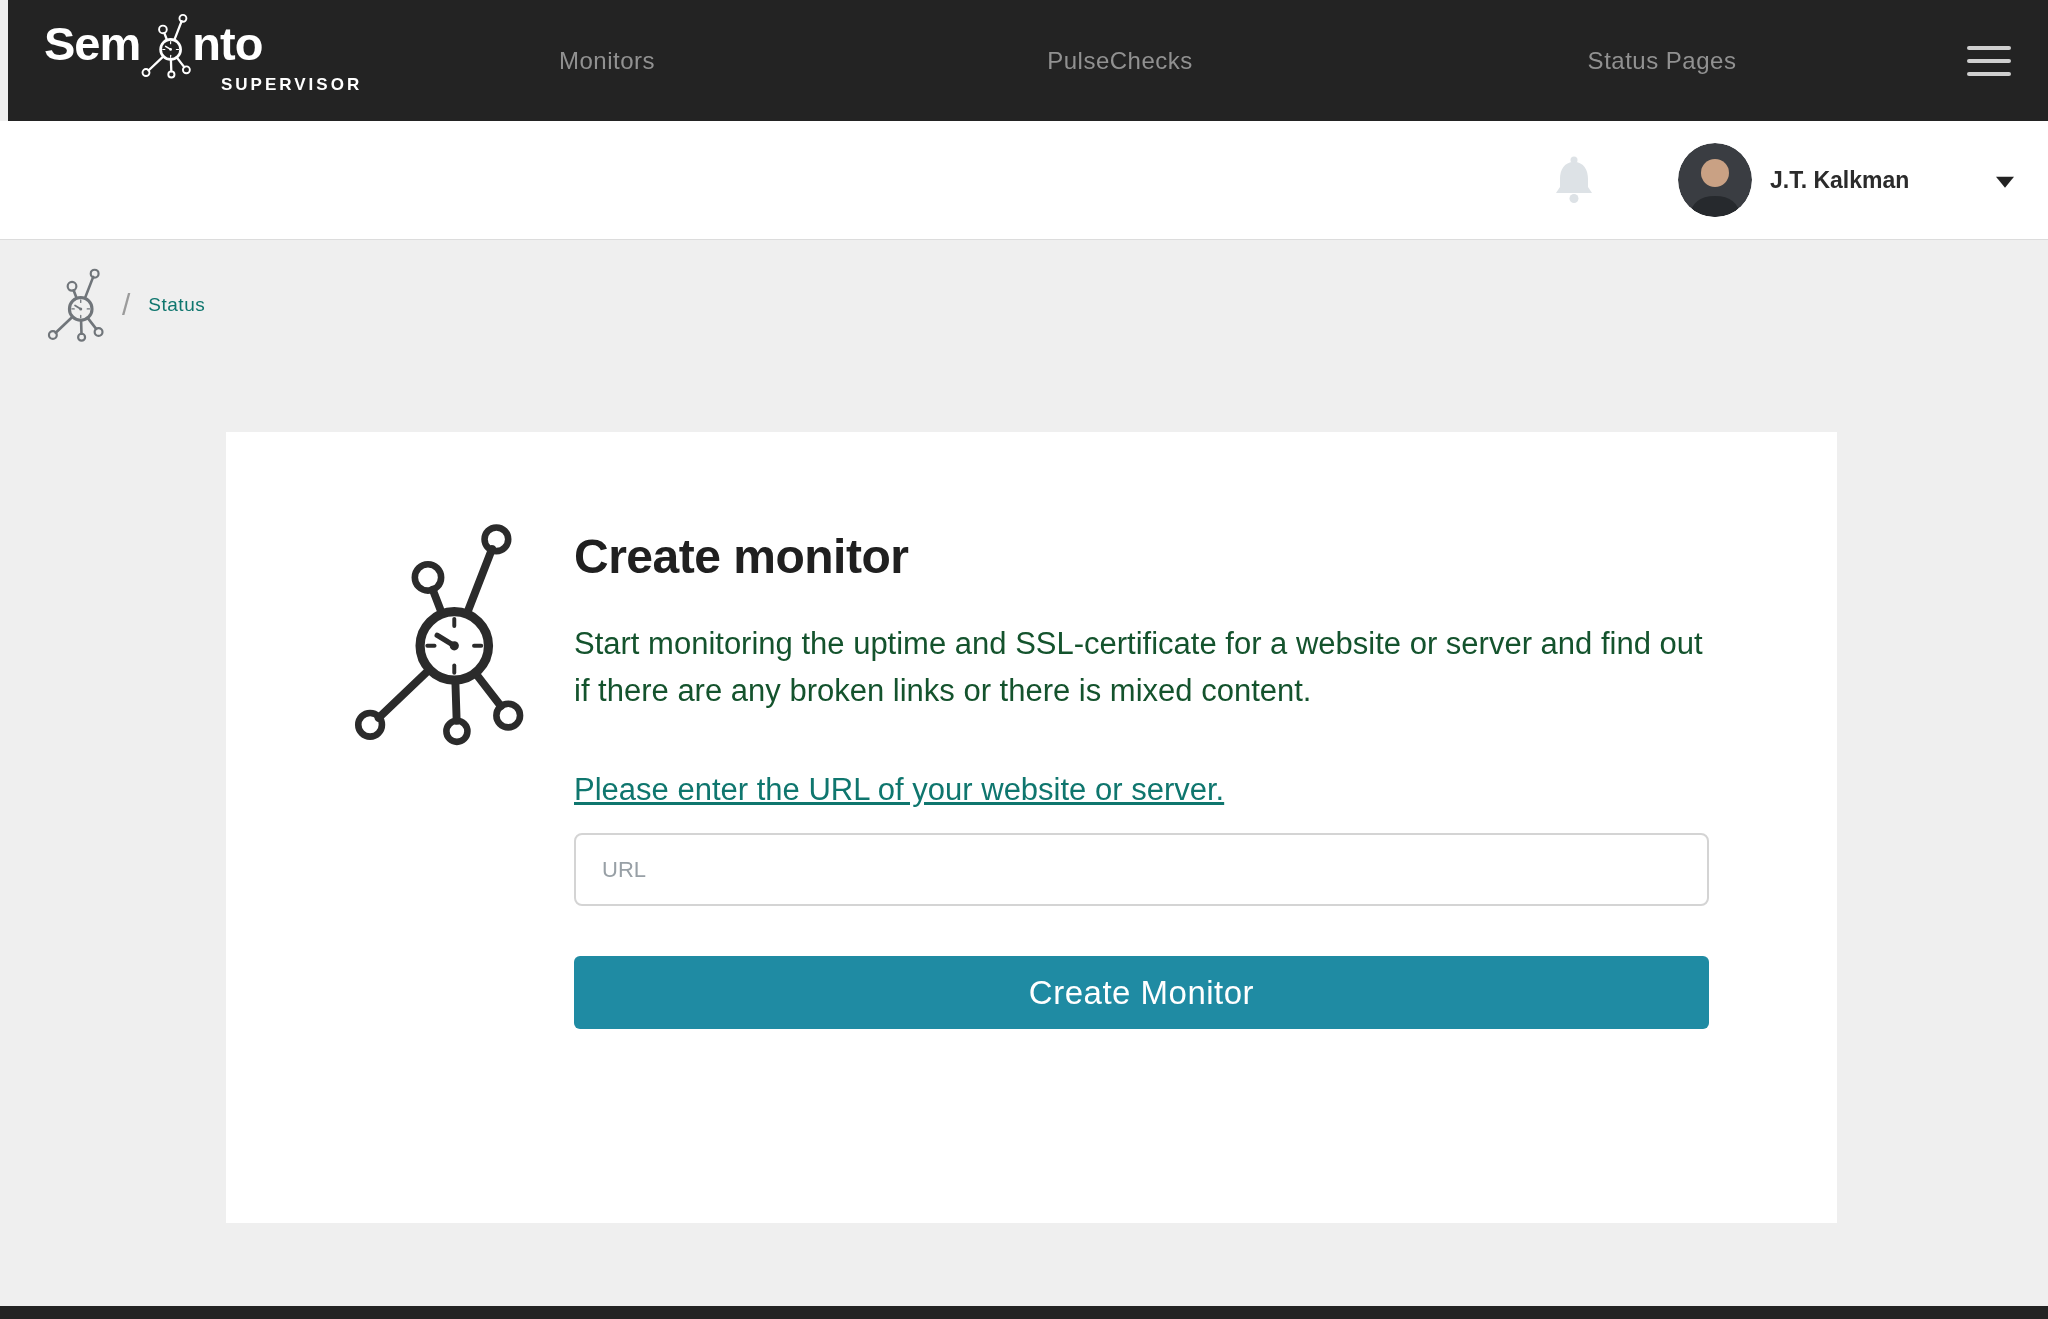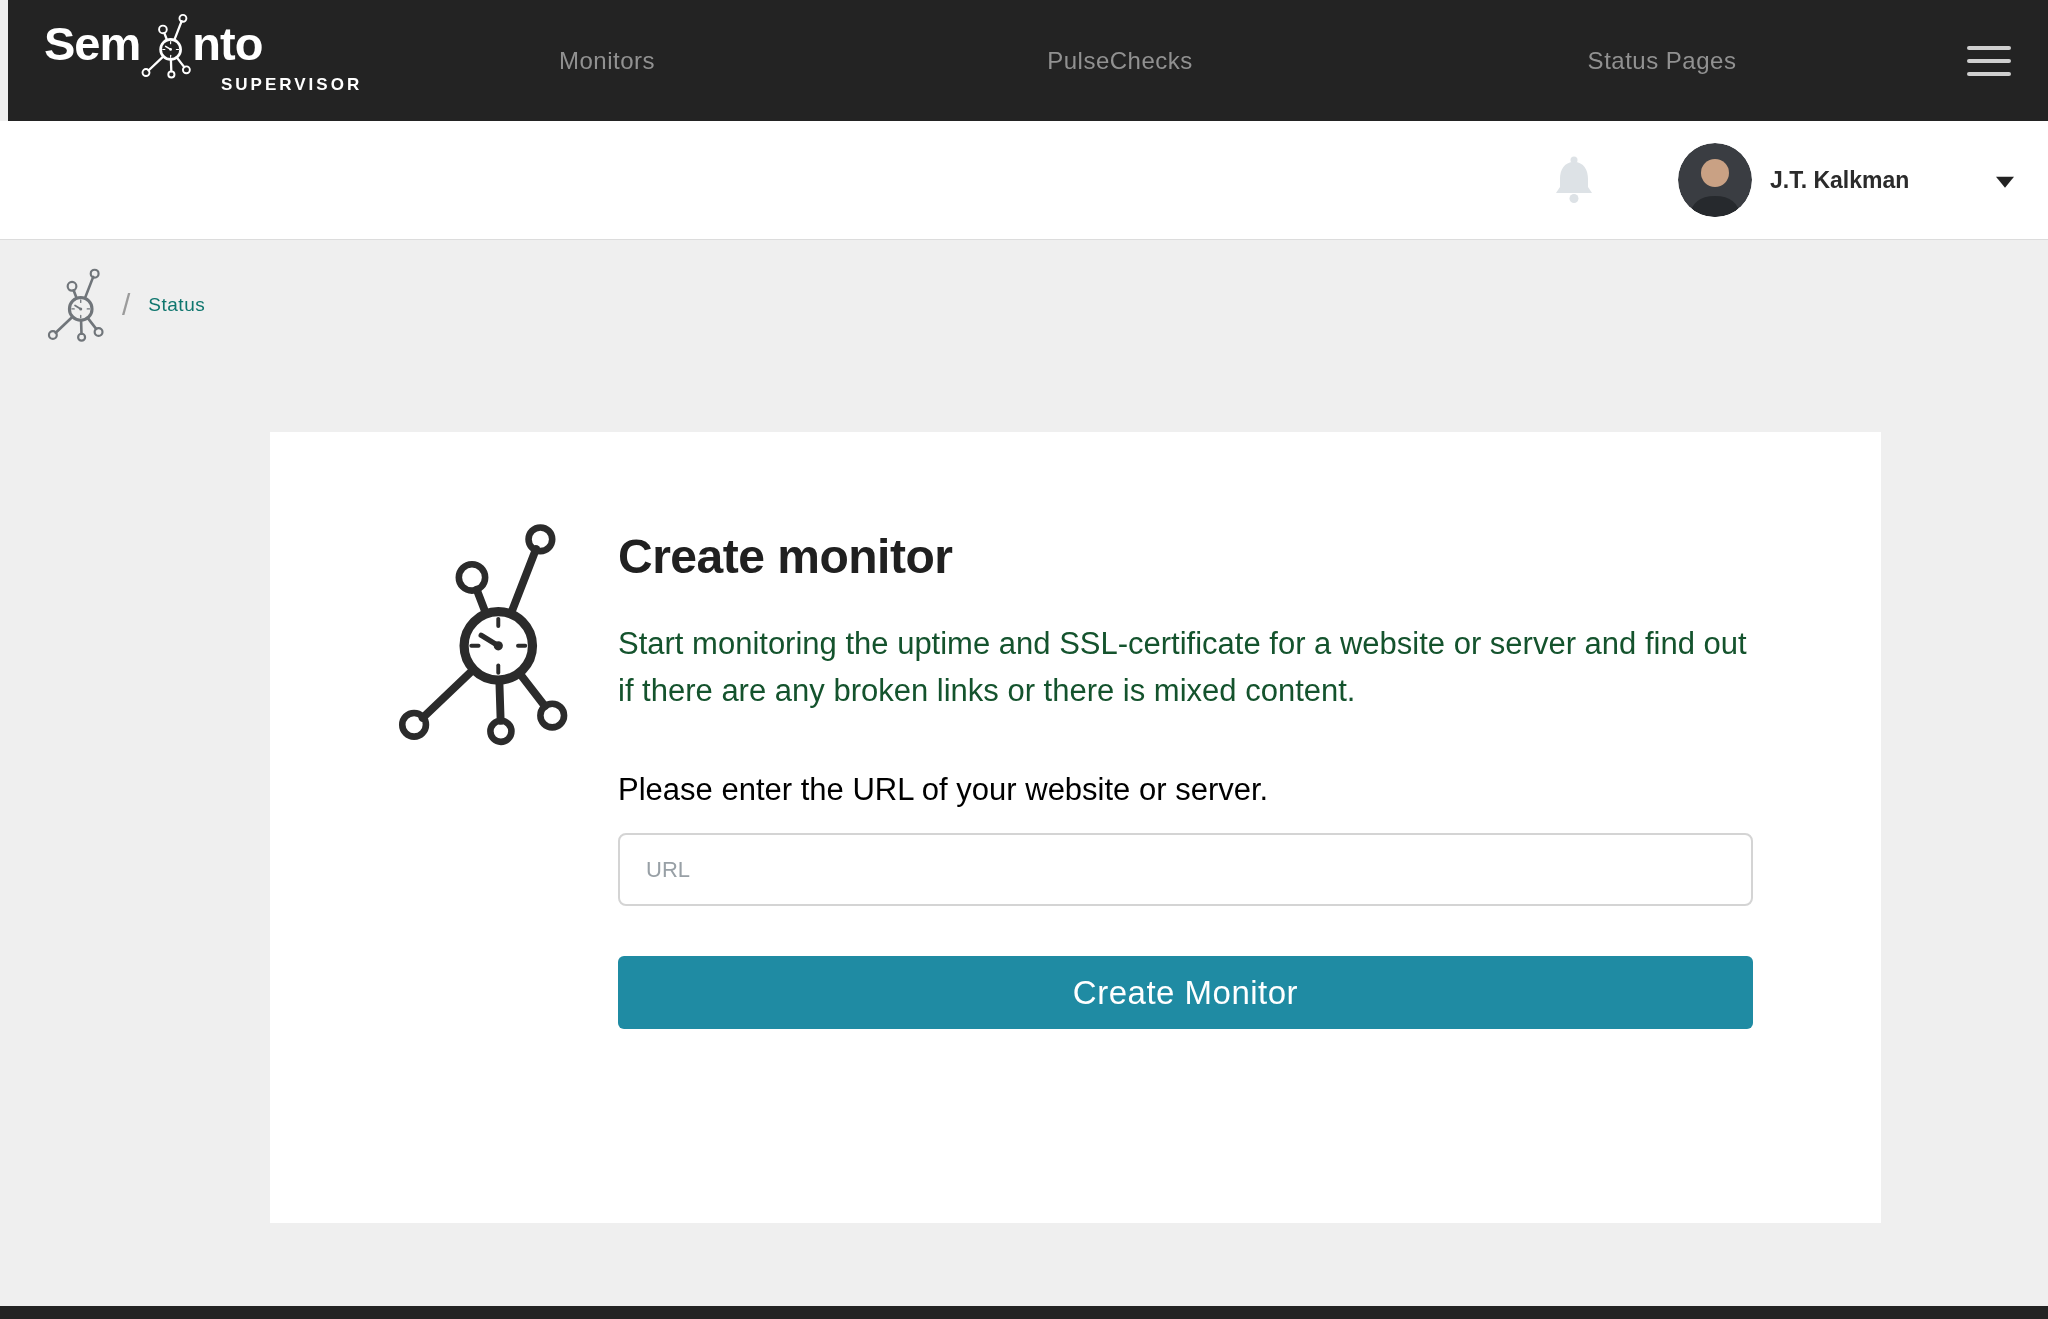--- a/index.html
+++ b/index.html
@@ -73,36 +73,36 @@
   
   .breadcrumb{
     position:absolute;left:47px;top:268px;display:flex;align-items:center;gap:18px;
   }
   .crumb-icon{width:57px;height:74px;color:#70757a;cursor:pointer;}
   .crumb-sep{font-size:30px;color:#9b9b9b;}
   .crumb-current{font-size:19px;color:#0f766e;letter-spacing:.5px;}
 
   
   .card{
-    position:absolute;left:226px;top:432px;width:1611px;height:791px;background:#ffffff;margin-left:44px;
+    position:absolute;left:226px;top:432px;width:1611px;height:791px;background:#ffffff;
   }
   .card-icon{
     position:absolute;left:127px;top:90px;width:171px;height:224px;color:#2b2b2b;
   }
   .card-content{
     position:absolute;left:348px;top:96px;width:1135px;
   }
   .card-title{
     margin:0;font-size:48px;line-height:58px;font-weight:700;color:#202020;letter-spacing:-.5px;
   }
   .card-desc{
     margin:34px 0 0;font-size:31px;line-height:47px;color:#14532d;
   }
   .card-prompt{
-    margin:52px 0 0;font-size:31px;line-height:47px;color:#000000;
+    margin:52px 0 0;font-size:31px;line-height:47px;color:#0f766e;text-decoration:underline;
   }
   .url-input{
     display:block;width:100%;height:73px;margin-top:20px;
     border:2px solid #d4d4d4;border-radius:8px;background:#fff;
     padding:0 26px;font-size:22px;color:#333;outline:none;
     font-family:"Liberation Sans", sans-serif;
   }
   .url-input::placeholder{color:#98a0a6;}
   .create-btn{
     display:block;width:100%;height:73px;margin-top:50px;border:none;border-radius:6px;

